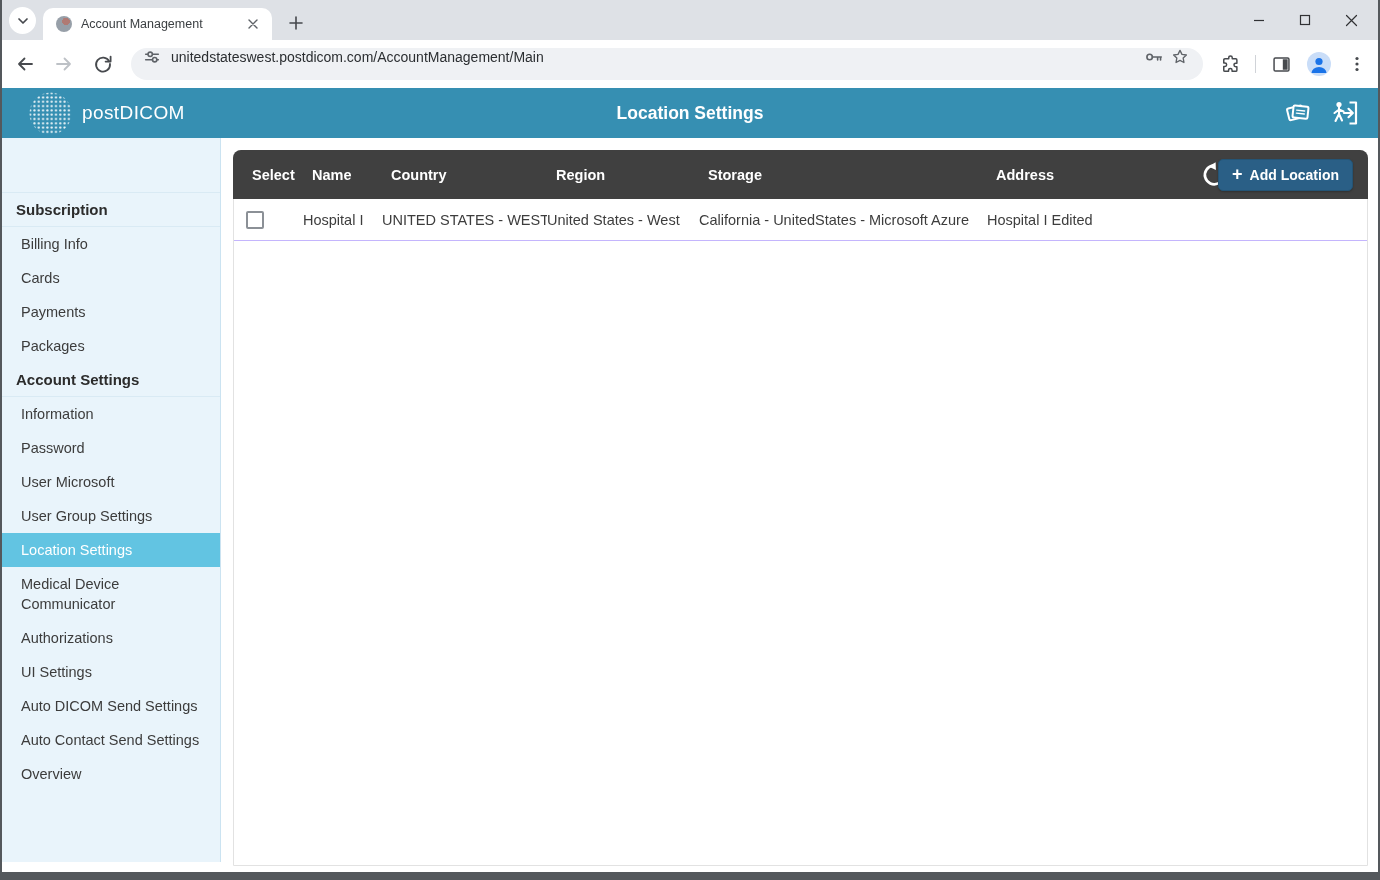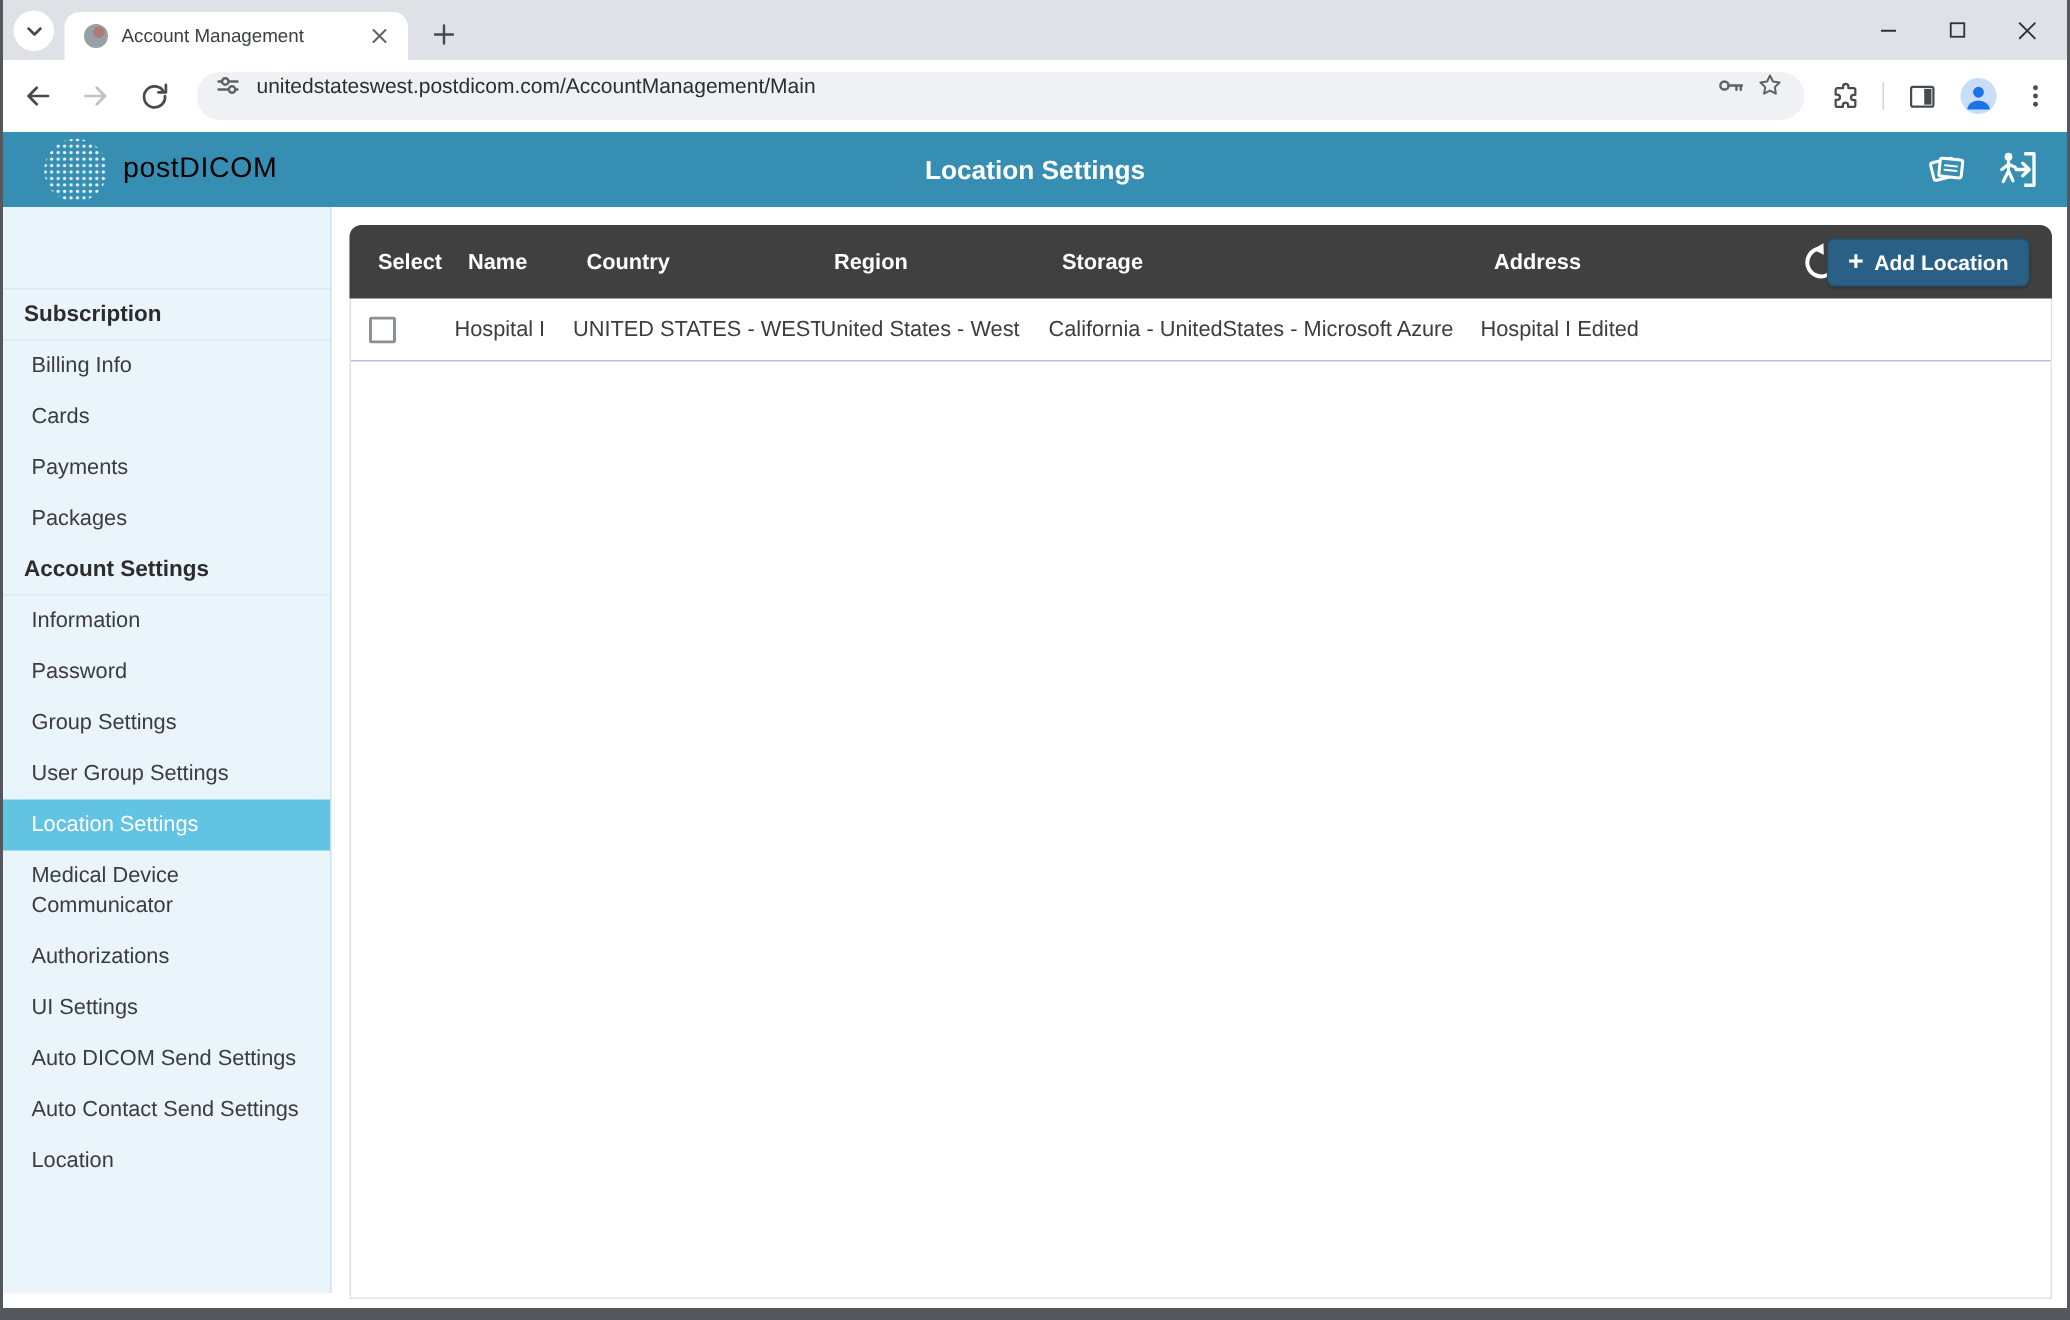--- a/index.html
+++ b/index.html
@@ -38,21 +38,21 @@
   .tb-right { display:flex; align-items:center; margin-left:12px; }
   .tb-btn { width:30px; height:30px; display:flex; align-items:center; justify-content:center; margin-right:8px; }
   .tb-sep { width:1px; height:18px; background:#d0d3d8; margin:0 10px 0 2px; }
   .avatar { width:24px; height:24px; border-radius:50%; background:#c9ddf8; overflow:hidden; position:relative; }
   .avatar svg { position:absolute; left:0; top:0; }
 
   
   .appheader { position:absolute; left:0; top:88px; width:1380px; height:50px; background:#368fb2;
     display:flex; align-items:center; }
   .logo { display:flex; align-items:center; margin-left:28px; }
-  .logo-text { color:#000000; font-size:19px; font-weight:500; letter-spacing:.4px; margin-left:9px; }
+  .logo-text { color:#ffffff; font-size:19px; font-weight:500; letter-spacing:.4px; margin-left:9px; }
   .page-title { position:absolute; left:0; right:0; text-align:center; color:#fff; font-size:17.5px; font-weight:700; }
   .hdr-icons { position:absolute; right:18px; top:0; height:50px; display:flex; align-items:center; gap:14px; }
   .hdr-icon-btn { width:34px; height:34px; display:flex; align-items:center; justify-content:center; }
 
   
   .sidebar { position:absolute; left:0; top:138px; bottom:18px; width:221px; background:#e9f4fb;
     border-right:1px solid #cbe3f1; padding-top:54px; z-index:5; }
   .side-header { font-size:15px; font-weight:700; color:#2c2c2c; padding:7px 14px 7px 16px; line-height:19px;
     border-bottom:1px solid #d9eaf4; }
   .side-header.first { border-top:1px solid #d9eaf4; }
@@ -230,29 +230,29 @@
 
 <div class="sidebar" id="sidebar-nav">
     <div class="side-header first">Subscription</div>
     <div class="side-item">Billing Info</div>
     <div class="side-item">Cards</div>
     <div class="side-item">Payments</div>
     <div class="side-item">Packages</div>
     <div class="side-header">Account Settings</div>
     <div class="side-item">Information</div>
     <div class="side-item">Password</div>
-    <div class="side-item">Group Settings</div>
+    <div class="side-item">User Microsoft</div>
     <div class="side-item">User Group Settings</div>
     <div class="side-item selected">Location Settings</div>
     <div class="side-item">Medical Device Communicator</div>
     <div class="side-item">Authorizations</div>
     <div class="side-item">UI Settings</div>
     <div class="side-item">Auto DICOM Send Settings</div>
     <div class="side-item">Auto Contact Send Settings</div>
-    <div class="side-item">Location</div>
+    <div class="side-item">Overview</div>
   </div>
 
 <div class="main">
   <div class="table-wrap">
     <div class="thead" id="thead">
       <div class="cell">Select</div>
         <div class="cell">Name</div>
         <div class="cell">Country</div>
         <div class="cell">Region</div>
         <div class="cell">Storage</div>

